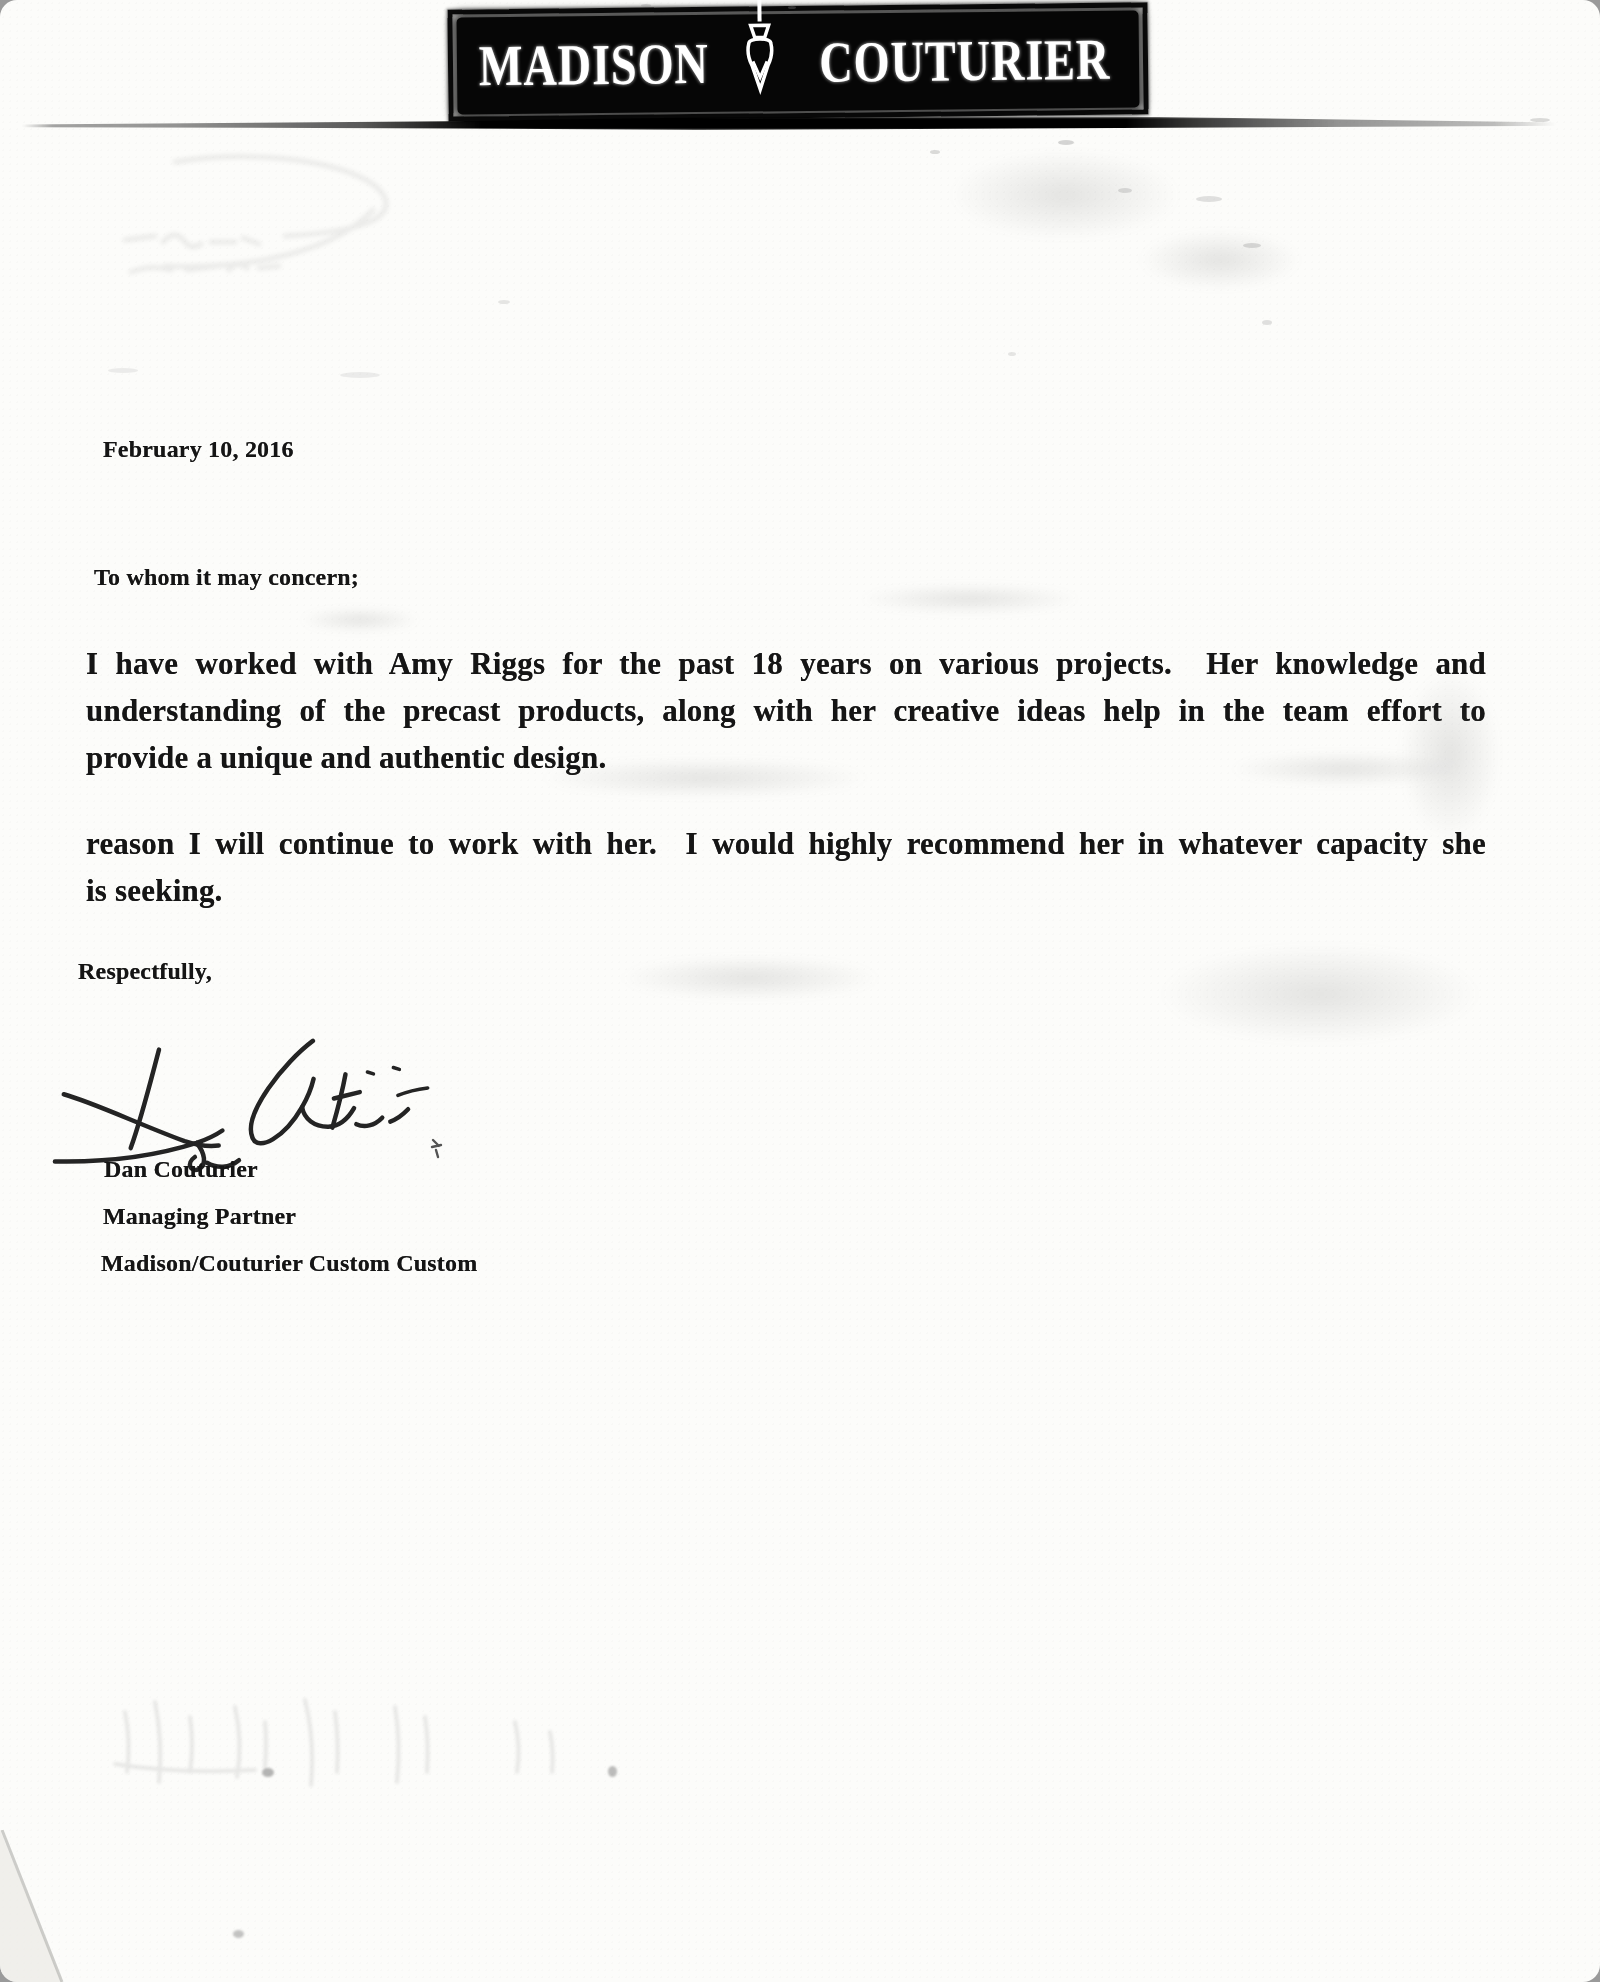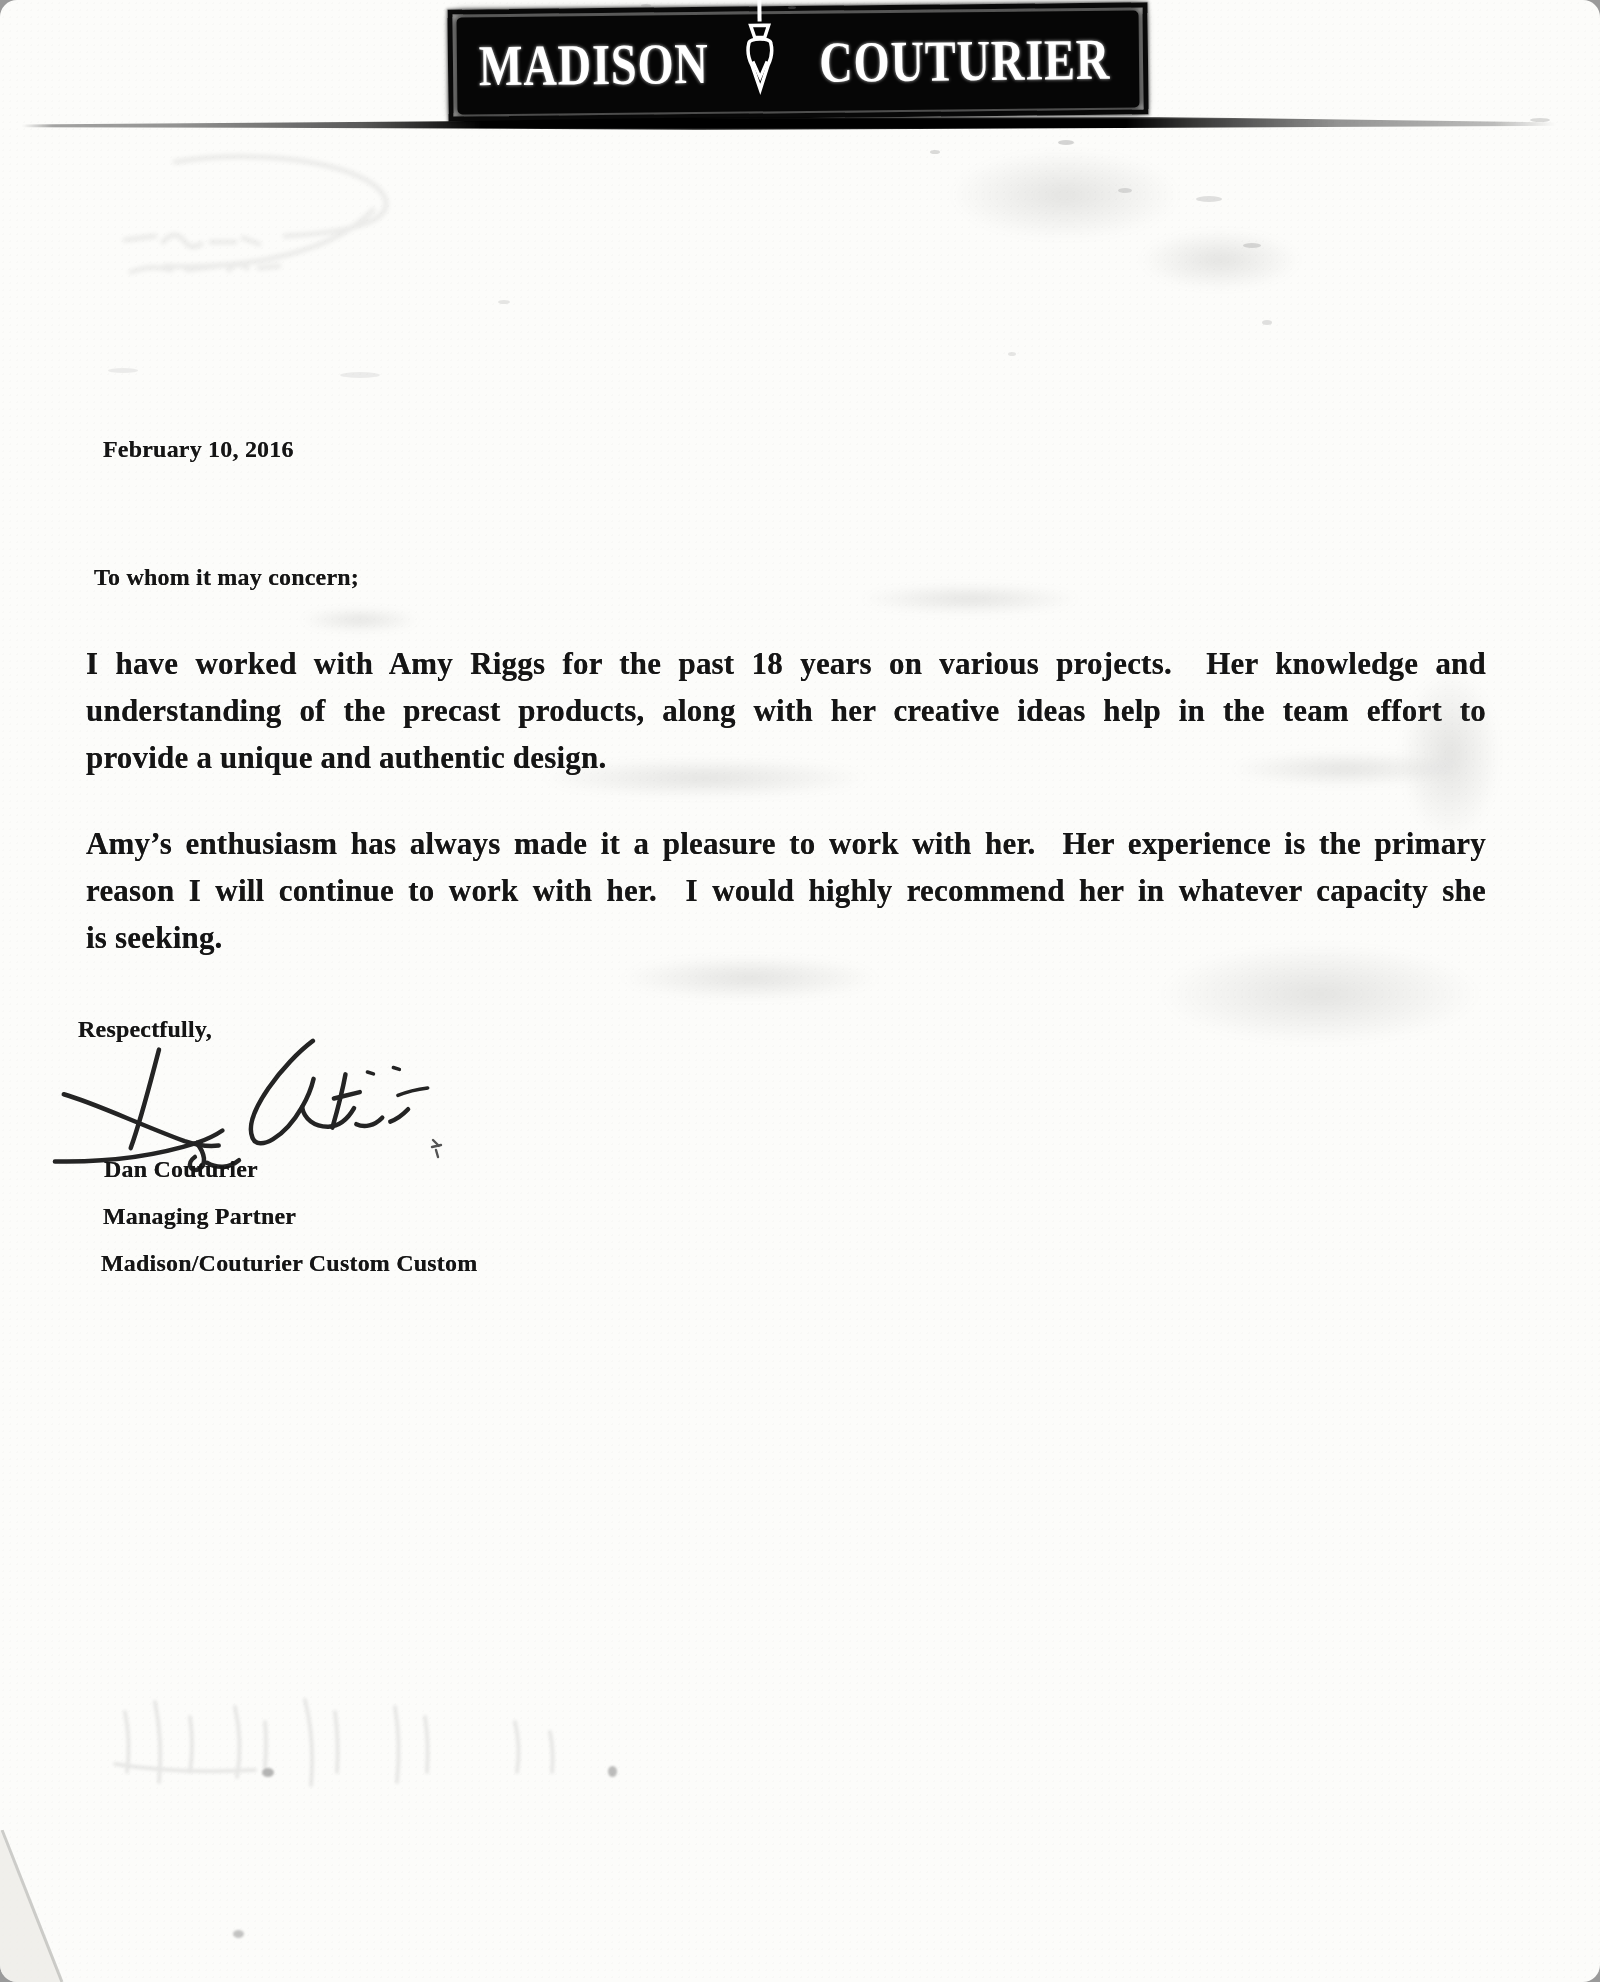--- a/index.html
+++ b/index.html
@@ -75,26 +75,25 @@
 
   <div class="txt" style="left:94px;top:554px;text-align:center;">To whom it may concern;</div>
 
   <div class="para" style="top:640px;">
     <div class="jline">I have worked with Amy Riggs for the past 18 years on various projects.  Her knowledge and</div>
     <div class="jline">understanding of the precast products, along with her creative ideas help in the team effort to</div>
     <div class="lline">provide a unique and authentic design.</div>
   </div>
 
   <div class="para" style="top:820px;">
-    <div class="jline">Amy’s enthusiasm has always made it a pleasure to work with her.  Her experience is the primary</div>
     <div class="jline">reason I will continue to work with her.  I would highly recommend her in whatever capacity she</div>
     <div class="lline">is seeking.</div>
   </div>
 
-  <div class="txt" style="left:78px;top:1006px;">Respectfully,</div>
+  <div class="txt" style="left:78px;top:948px;">Respectfully,</div>
 
   <svg class="sig" viewBox="0 0 410 140" fill="none" stroke="#121212" stroke-width="4.5" stroke-linecap="round" opacity="0.92">
     <path d="M114,12 C106,40 96,78 84,110"></path>
     <path d="M18,55 C48,64 92,86 138,104 C152,109 162,110 172,109"></path>
     <path d="M8,122 C60,124 110,118 150,106 C162,102 170,98 176,94"></path>
     <path d="M150,106 c8,10 10,22 2,26 c-9,4 -13,-6 -4,-12 m12,6 c10,6 22,6 32,-2"></path>
     <path d="M268,6 C240,26 196,78 206,102 C212,116 238,102 256,72 C262,62 266,52 268,44"></path>
     <path d="M256,72 C258,84 268,92 282,92 c12,0 20,-8 26,-18 m2,16 c8,4 18,2 26,-6 m8,4 c6,-2 12,-6 18,-12"></path>
     <path d="M300,40 C296,60 290,80 286,93"></path>
     <path d="M288,64 l26,-6"></path>

